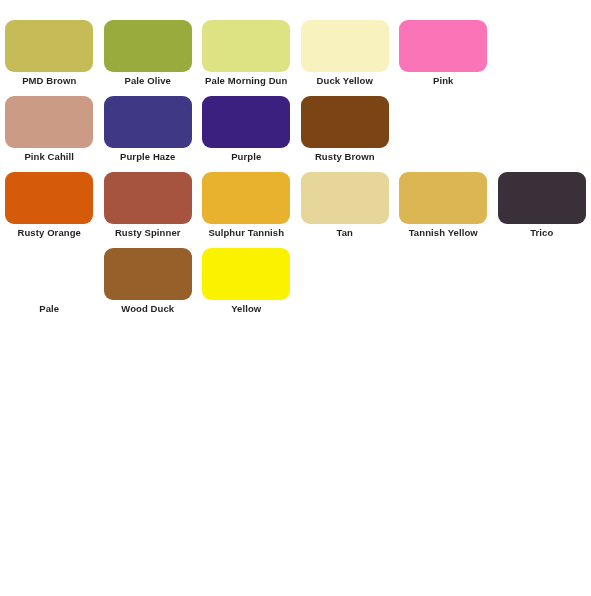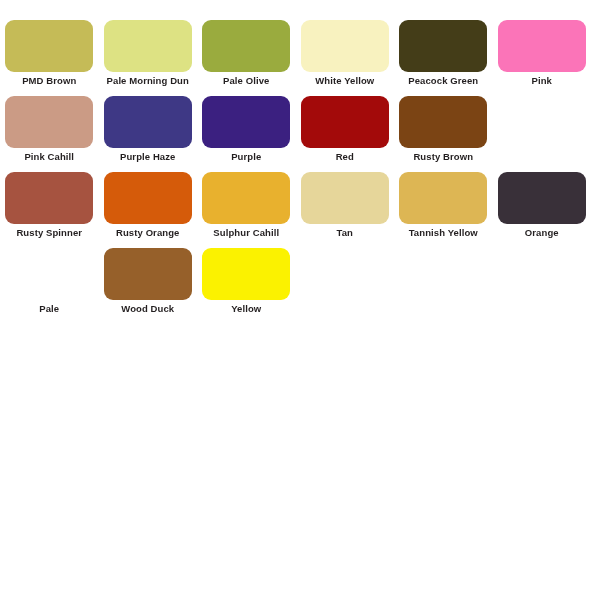--- a/index.html
+++ b/index.html
@@ -75,34 +75,30 @@
 <body>
 
 <div class="swatch-chart">
 
   <div class="swatch-row">
     <div class="swatch-cell">
       <div class="swatch-chip" style="background: rgb(197, 187, 87);"></div>
       <div class="swatch-label">PMD Brown</div>
     </div>
     <div class="swatch-cell">
+      <div class="swatch-chip" style="background: rgb(154, 171, 62);"></div>
+      <div class="swatch-label">Pale Olive</div>
+    </div>
+    <div class="swatch-cell">
       <div class="swatch-chip" style="background: rgb(221, 226, 131);"></div>
       <div class="swatch-label">Pale Morning Dun</div>
     </div>
     <div class="swatch-cell">
-      <div class="swatch-chip" style="background: rgb(154, 171, 62);"></div>
-      <div class="swatch-label">Pale Olive</div>
-    </div>
-    <div class="swatch-cell">
       <div class="swatch-chip" style="background: rgb(248, 242, 191);"></div>
-      <div class="swatch-label">White Yellow</div>
-    </div>
-    <div class="swatch-cell">
-      <div class="swatch-chip" style="background: rgb(68, 61, 24);"></div>
-      <div class="swatch-label">Peacock Green</div>
+      <div class="swatch-label">Duck Yellow</div>
     </div>
     <div class="swatch-cell">
       <div class="swatch-chip" style="background: rgb(251, 116, 184);"></div>
       <div class="swatch-label">Pink</div>
     </div>
   </div>
 
   <div class="swatch-row">
     <div class="swatch-cell">
       <div class="swatch-chip" style="background: rgb(203, 155, 133);"></div>
@@ -110,53 +106,49 @@
     </div>
     <div class="swatch-cell">
       <div class="swatch-chip" style="background: rgb(62, 56, 133);"></div>
       <div class="swatch-label">Purple Haze</div>
     </div>
     <div class="swatch-cell">
       <div class="swatch-chip" style="background: rgb(59, 32, 128);"></div>
       <div class="swatch-label">Purple</div>
     </div>
     <div class="swatch-cell">
-      <div class="swatch-chip" style="background: rgb(163, 10, 10);"></div>
-      <div class="swatch-label">Red</div>
-    </div>
-    <div class="swatch-cell">
       <div class="swatch-chip" style="background: rgb(123, 68, 20);"></div>
       <div class="swatch-label">Rusty Brown</div>
     </div>
   </div>
 
   <div class="swatch-row">
     <div class="swatch-cell">
+      <div class="swatch-chip" style="background: rgb(213, 91, 10);"></div>
+      <div class="swatch-label">Rusty Orange</div>
+    </div>
+    <div class="swatch-cell">
       <div class="swatch-chip" style="background: rgb(166, 83, 64);"></div>
       <div class="swatch-label">Rusty Spinner</div>
     </div>
     <div class="swatch-cell">
-      <div class="swatch-chip" style="background: rgb(213, 91, 10);"></div>
-      <div class="swatch-label">Rusty Orange</div>
-    </div>
-    <div class="swatch-cell">
       <div class="swatch-chip" style="background: rgb(232, 177, 46);"></div>
-      <div class="swatch-label">Sulphur Cahill</div>
+      <div class="swatch-label">Sulphur Tannish</div>
     </div>
     <div class="swatch-cell">
       <div class="swatch-chip" style="background: rgb(230, 214, 154);"></div>
       <div class="swatch-label">Tan</div>
     </div>
     <div class="swatch-cell">
       <div class="swatch-chip" style="background: rgb(221, 182, 84);"></div>
       <div class="swatch-label">Tannish Yellow</div>
     </div>
     <div class="swatch-cell">
       <div class="swatch-chip" style="background: rgb(57, 48, 57);"></div>
-      <div class="swatch-label">Orange</div>
+      <div class="swatch-label">Trico</div>
     </div>
   </div>
 
   <div class="swatch-row">
     <div class="swatch-cell">
       <div class="swatch-chip is-white" style="background: rgb(255, 255, 255);"></div>
       <div class="swatch-label">Pale</div>
     </div>
     <div class="swatch-cell">
       <div class="swatch-chip" style="background: rgb(150, 96, 42);"></div>

